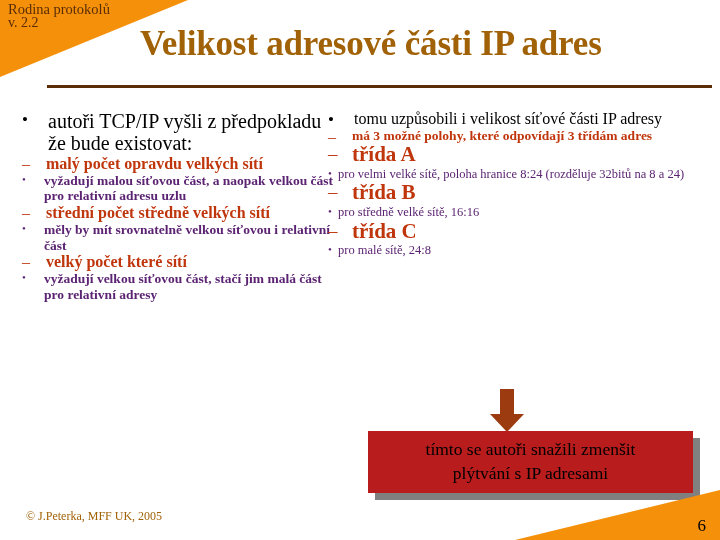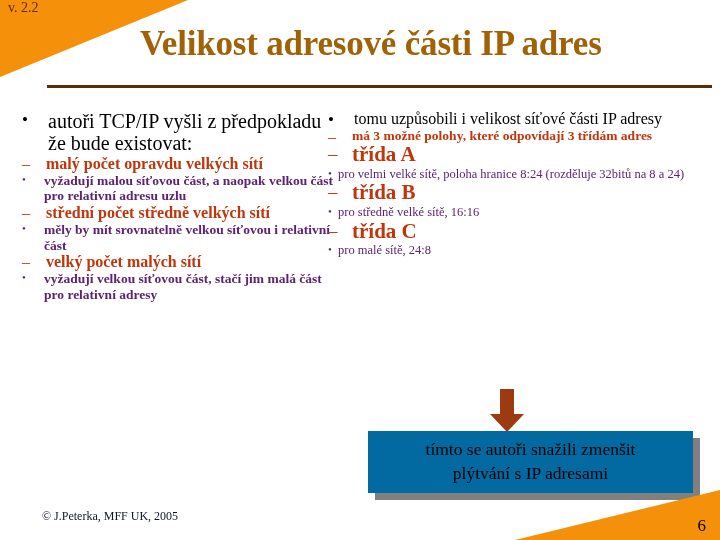--- a/index.html
+++ b/index.html
@@ -150,39 +150,38 @@
   .callout-shadow {
     position: absolute;
     left: 375px; top: 438px;
     width: 325px; height: 62px;
     background: #808080;
   }
   .callout {
     position: absolute;
     left: 368px; top: 431px;
     width: 325px; height: 62px;
-    background: #0369a1;
+    background: #b91c1c;
     color: #000000;
     font-size: 17.5px;
     line-height: 1.35;
     text-align: center;
     display: flex;
     flex-direction: column;
     align-items: center;
     justify-content: center;
   }
 
   
   .footer {
     position: absolute;
     left: 26px; top: 509px;
     font-size: 12px;
-    color: #0f172a;
+    color: #a16207;
     font-family: "Liberation Serif", "DejaVu Serif", serif;
-    margin-left: 16px;
   }
   .pagenum {
     position: absolute;
     right: 14px; bottom: 4px;
     font-size: 17px;
     color: #000000;
     z-index: 6;
   }
 </style>
 </head>
@@ -190,20 +189,21 @@
 
 <div class="slide">
 
   <div class="corner-tl">
     <svg width="190" height="78" viewBox="0 0 190 78" xmlns="http://www.w3.org/2000/svg">
       <polygon points="0,0 188,0 0,77" fill="#F5900B"></polygon>
     </svg>
   </div>
 
   <div class="kicker">
+    <span class="k1">Rodina protokolů</span>
     <span class="k3">v. 2.2</span>
   </div>
 
   <div class="title">Velikost adresové části IP adres</div>
 
   <div class="rule"></div>
 
   <div class="col-left">
     <ul class="lvl">
 
@@ -227,21 +227,21 @@
         <span class="txt">střední počet středně velkých sítí</span>
       </li>
 
       <li class="item l3 ind3">
         <span class="bullet">•</span>
         <span class="txt">měly by mít srovnatelně velkou síťovou i relativní část</span>
       </li>
 
       <li class="item l2 ind2">
         <span class="bullet">–</span>
-        <span class="txt">velký počet malých sítí</span>
+        <span class="txt">velký počet které sítí</span>
       </li>
 
       <li class="item l3 ind3">
         <span class="bullet">•</span>
         <span class="txt">vyžadují velkou síťovou část, stačí jim malá část pro relativní adresy</span>
       </li>
 
     </ul>
   </div>
 

